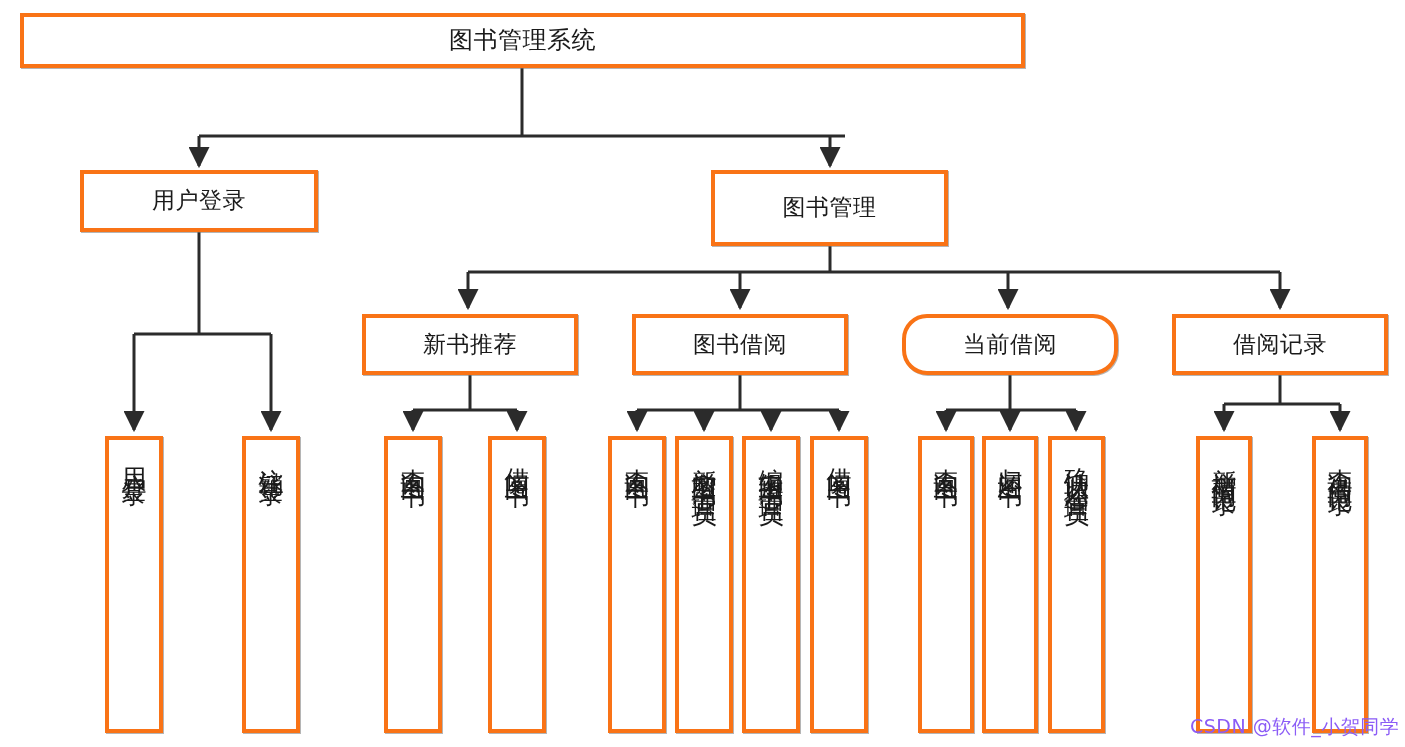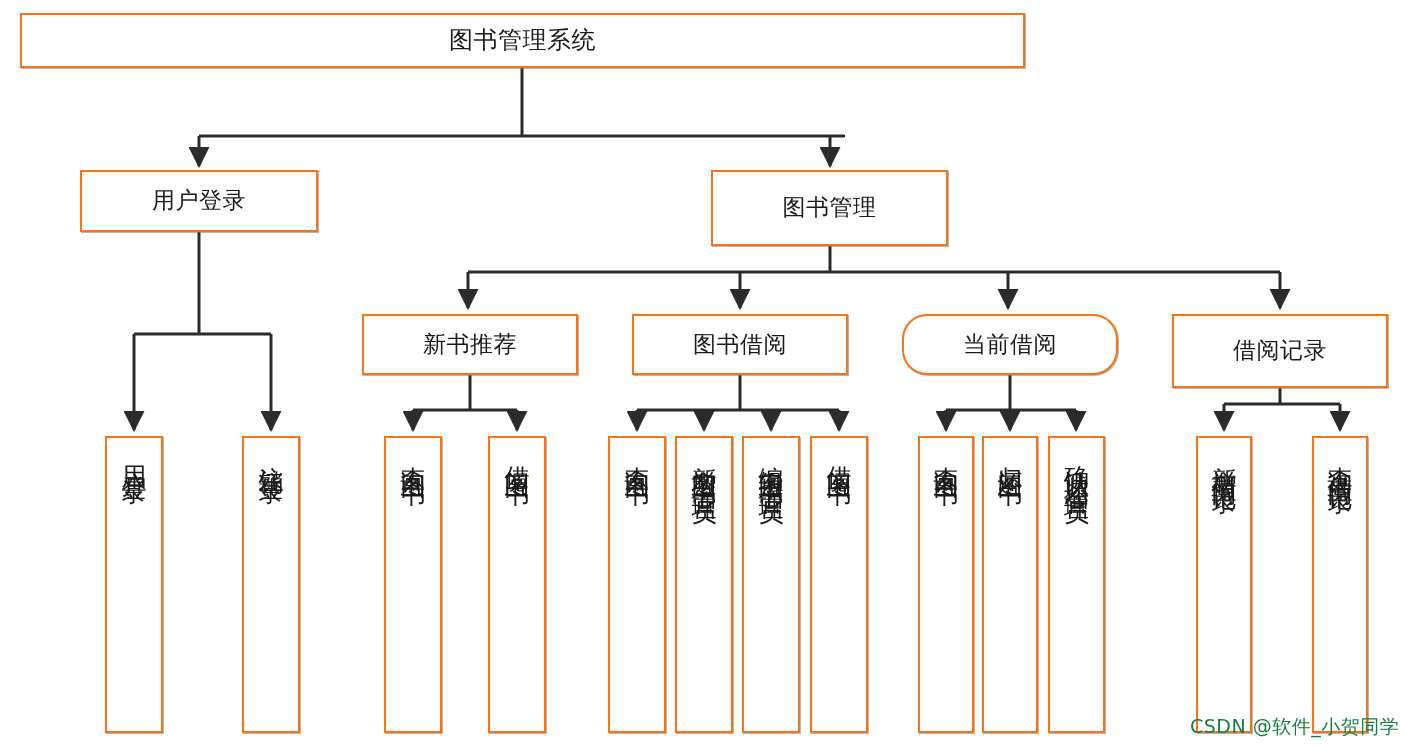--- a/index.html
+++ b/index.html
@@ -23,21 +23,21 @@
     left: 0;
     top: 0;
     width: 1405px;
     height: 747px;
     pointer-events: none;
   }
   .node {
     position: absolute;
     box-sizing: border-box;
     background: #ffffff;
-    border: 2px solid #f97316;
+    border: 4px solid #f97316;
     box-shadow: 1px 1px 0 0 rgba(120,120,120,0.55);
     display: flex;
     align-items: center;
     justify-content: center;
     color: #1a1a1a;
   }
   .node .label {
     display: block;
     text-align: center;
     line-height: 1.12;
@@ -62,21 +62,21 @@
     font-size: 25px;
     line-height: 1.0;
     letter-spacing: 5px;
     white-space: nowrap;
   }
   #watermark {
     position: absolute;
     left: 1190px;
     top: 714px;
     font-size: 19px;
-    color: #15803d;
+    color: #8b5cf6;
     letter-spacing: 0.5px;
     white-space: nowrap;
     font-family: "DejaVu Sans", "Liberation Sans", sans-serif;
   }
 </style>
 </head>
 <body>
 
 <div id="canvas">
 
@@ -147,21 +147,21 @@
   </div>
 
   <div class="node horiz" style="left:632px; top:314px; width:216px; height:61px;">
     <span class="label">图书借阅</span>
   </div>
 
   <div class="node horiz" style="left:902px; top:314px; width:216px; height:61px;border-radius:25px;">
     <span class="label">当前借阅</span>
   </div>
 
-  <div class="node horiz" style="left:1172px; top:314px; width:216px; height:74px;">
+  <div class="node horiz" style="left:1172px; top:314px; width:216px; height:61px;">
     <span class="label">借阅记录</span>
   </div>
 
   <div class="node vert" style="left:105px; top:436px; width:58px; height:297px;">
     <span class="label">用户登录</span>
   </div>
   <div class="node vert" style="left:242px; top:436px; width:58px; height:297px;">
     <span class="label">注销登录</span>
   </div>
 

